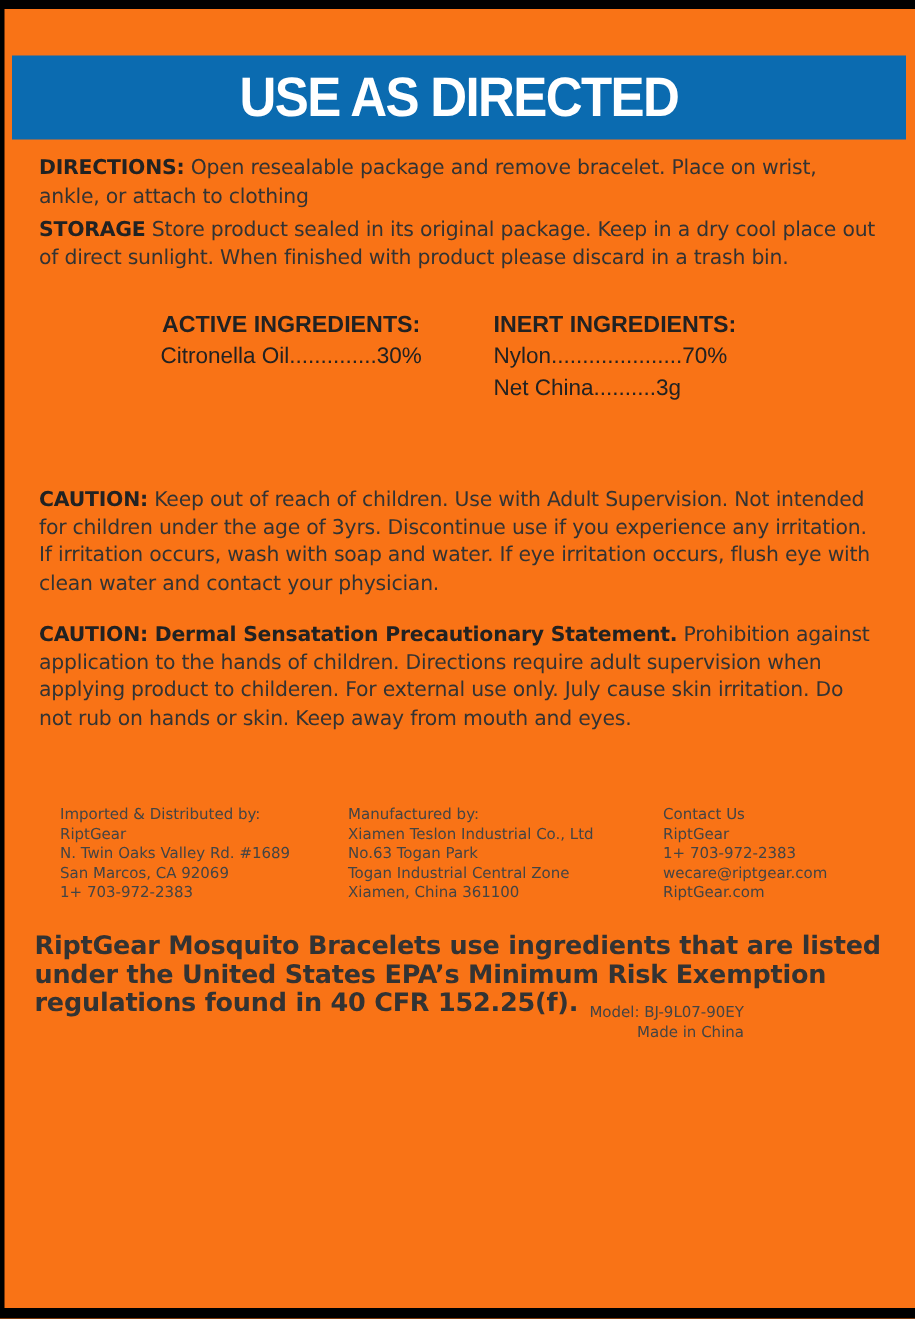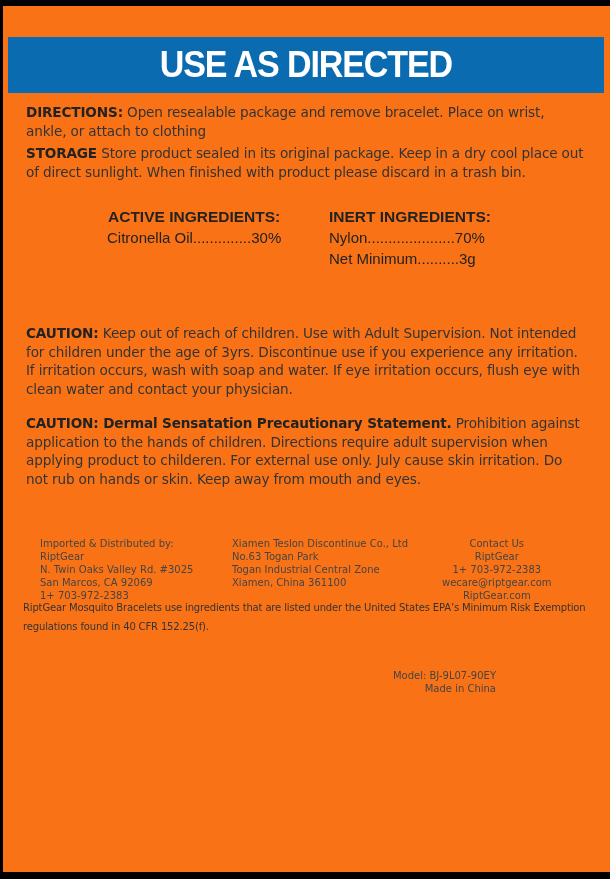--- a/index.html
+++ b/index.html
@@ -57,52 +57,53 @@
   </div>
 
   <div class="ing" style="left:104px; top:200px;">
     <div class="head">ACTIVE INGREDIENTS:</div>
     <div>Citronella Oil..............30%</div>
   </div>
 
   <div class="ing" style="left:326px; top:200px;">
     <div class="head">INERT INGREDIENTS:</div>
     <div>Nylon.....................70%</div>
-    <div>Net Minimum..........3g</div>
+    <div>Net China..........3g</div>
   </div>
 
   <div class="para" style="top:318px;">
     <b>CAUTION:</b><span> Keep out of reach of children. Use with Adult Supervision. Not intended for children under the age of 3yrs. Discontinue use if you experience any irritation. If irritation occurs, wash with soap and water. If eye irritation occurs, flush eye with clean water and contact your physician.</span>
   </div>
 
   <div class="para" style="top:408px;">
     <b>CAUTION: Dermal Sensatation Precautionary Statement.</b><span> Prohibition against application to the hands of children. Directions require adult supervision when applying product to childeren. For external use only. July cause skin irritation. Do not rub on hands or skin. Keep away from mouth and eyes.</span>
   </div>
 
   <div class="small" style="left:37px;">
     <div>Imported &amp; Distributed by:</div>
     <div>RiptGear</div>
-    <div>N. Twin Oaks Valley Rd. #3025</div>
+    <div>N. Twin Oaks Valley Rd. #1689</div>
     <div>San Marcos, CA 92069</div>
     <div>1+ 703-972-2383</div>
   </div>
 
   <div class="small" style="left:229px;">
-    <div>Xiamen Teslon Discontinue Co., Ltd</div>
+    <div>Manufactured by:</div>
+    <div>Xiamen Teslon Industrial Co., Ltd</div>
     <div>No.63 Togan Park</div>
     <div>Togan Industrial Central Zone</div>
     <div>Xiamen, China 361100</div>
   </div>
 
-  <div class="small" style="left:439px;text-align:center;">
+  <div class="small" style="left:439px;">
     <div>Contact Us</div>
     <div>RiptGear</div>
     <div>1+ 703-972-2383</div>
     <div>wecare@riptgear.com</div>
     <div>RiptGear.com</div>
   </div>
 
-  <div class="para" style="top:592px; left:20px; width:575px; font-size:10px; line-height:19px;">RiptGear Mosquito Bracelets use ingredients that are listed under the United States EPA’s Minimum Risk Exemption regulations found in 40 CFR 152.25(f).</div>
+  <div class="para" style="top:616px; left:20px; width:575px; font-size:17px; line-height:19px;font-weight:bold;">RiptGear Mosquito Bracelets use ingredients that are listed under the United States EPA’s Minimum Risk Exemption regulations found in 40 CFR 152.25(f).</div>
 
   <div class="center-small" style="top:663px;">Model:  BJ-9L07-90EY</div>
   <div class="center-small" style="top:676px;">Made in China</div>
 
 </div>
 
 </body></html>

